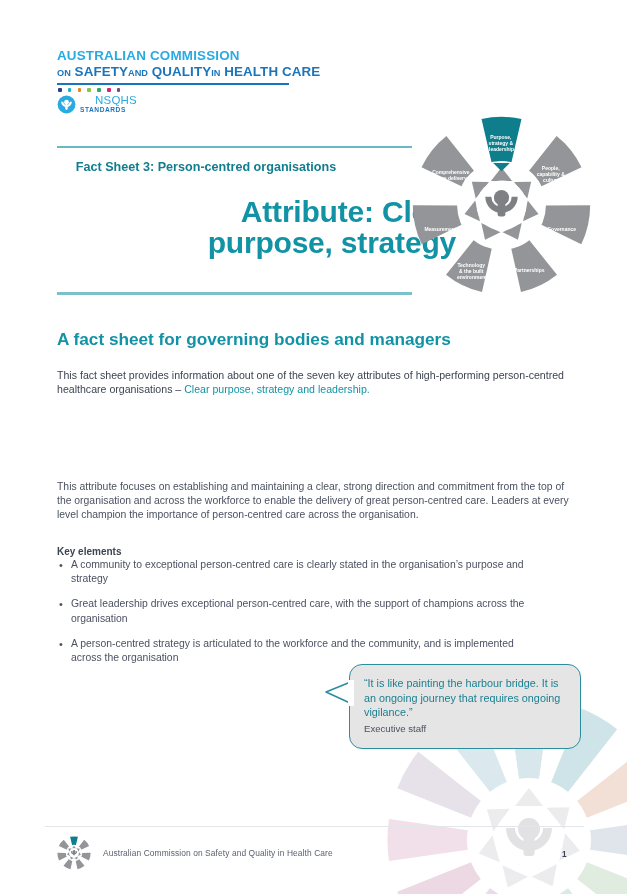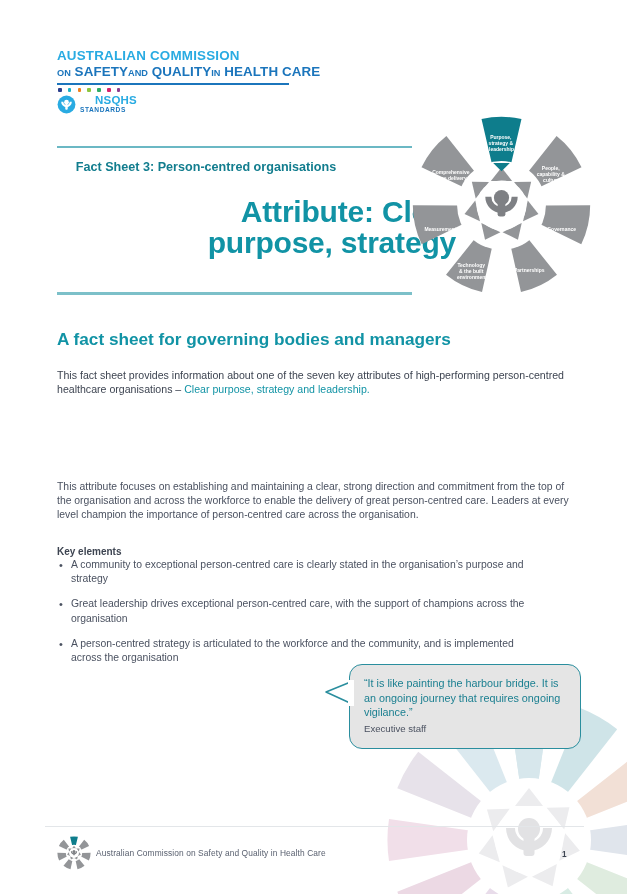--- a/index.html
+++ b/index.html
@@ -92,21 +92,21 @@
     display: flex;
     align-items: center;
     gap: 4px;
   }
   .nsqhs-mark {
     width: 19px;
     height: 19px;
   }
   .nsqhs-word {
     font-size: 11.5px;
-    font-weight: bold;
+    font-weight: normal;
     color: #29abe2;
     line-height: 11px;
     letter-spacing: 0.2px;
     padding-left: 15px;
   }
   .nsqhs-sub {
     font-size: 6.6px;
     font-weight: bold;
     color: #1b75bc;
     letter-spacing: 0.55px;
@@ -305,21 +305,21 @@
     height: 1px;
     background: #e3e6e9;
     z-index: 3;
   }
   .footer {
     position: absolute;
     left: 57px;
     top: 836px;
     display: flex;
     align-items: center;
-    gap: 5px;
+    gap: 12px;
     z-index: 3;
   }
   .footer-mark {
     width: 34px;
     height: 34px;
   }
   .footer-text {
     font-size: 8.4px;
     color: #5a6170;
     letter-spacing: 0.1px;

